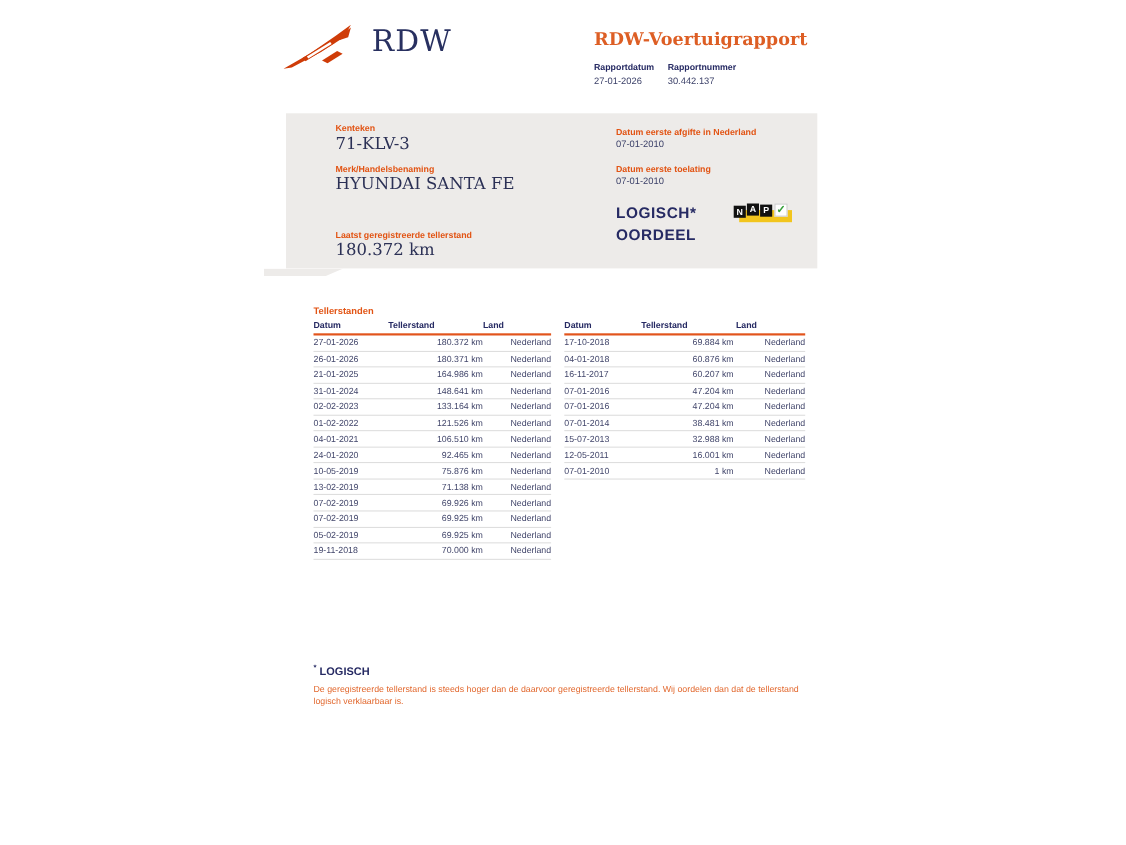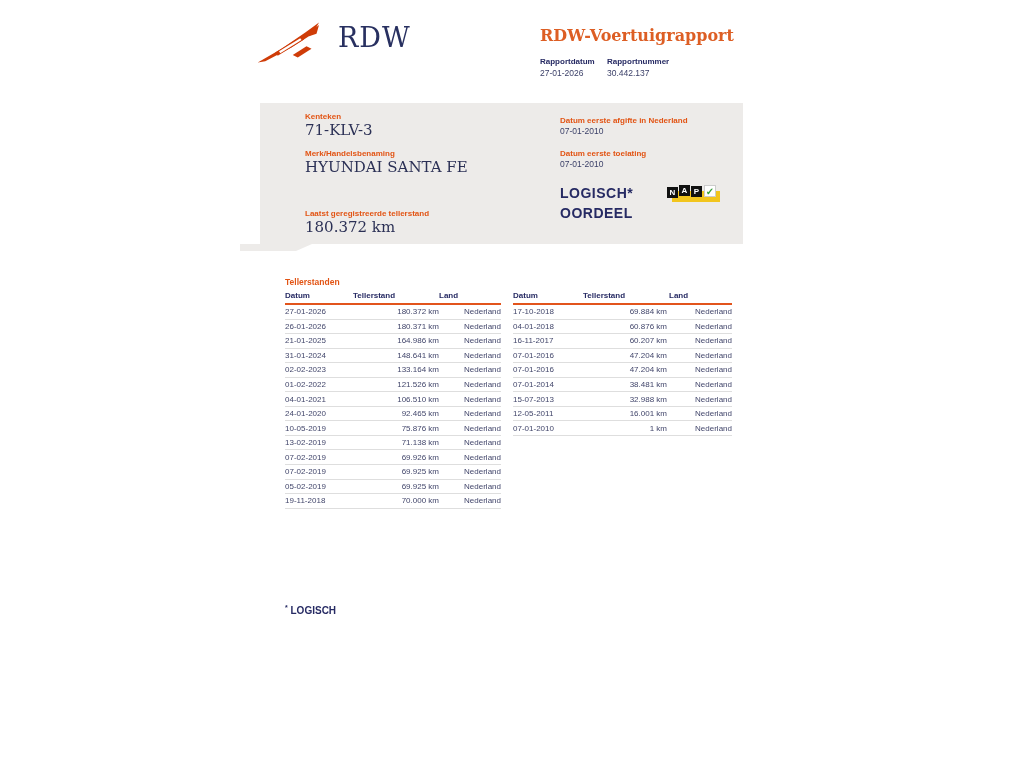--- a/index.html
+++ b/index.html
@@ -235,20 +235,21 @@
           <div class="c1">1 km</div>
           <div class="c2">Nederland</div>
         </div>
       </div>
   </div>
 
   <div class="abs note-head" style="left:285px;top:604px;">
     <sup>*</sup>
     <span>LOGISCH</span>
   </div>
+  <div class="abs note-body" style="left:285px;top:621px;">De geregistreerde tellerstand is steeds hoger dan de daarvoor geregistreerde tellerstand. Wij oordelen dan dat de tellerstand logisch verklaarbaar is.</div>
 
   <div class="abs foot" style="left:285px;top:697px;">
     <div>Postbus 30000</div>
     <div>9640 RA Veendam</div>
   </div>
   <div class="abs foot" style="left:410px;top:697px;">
     <div>Telefoon 088 008 74 47</div>
     <div><a class="site" href="#">www.rdw.nl</a></div>
   </div>
   <div class="abs foot foot-right" style="right:292px;top:697px;">

